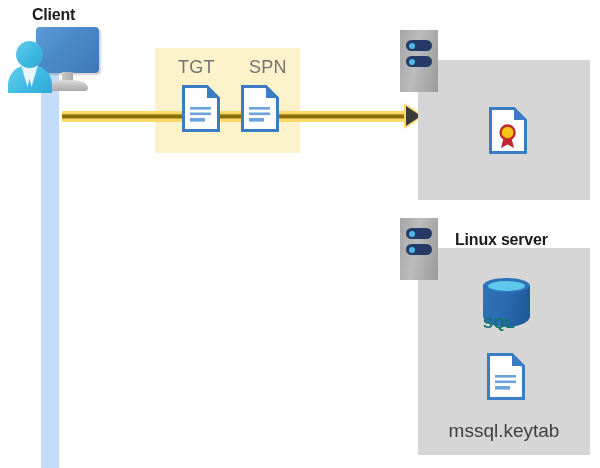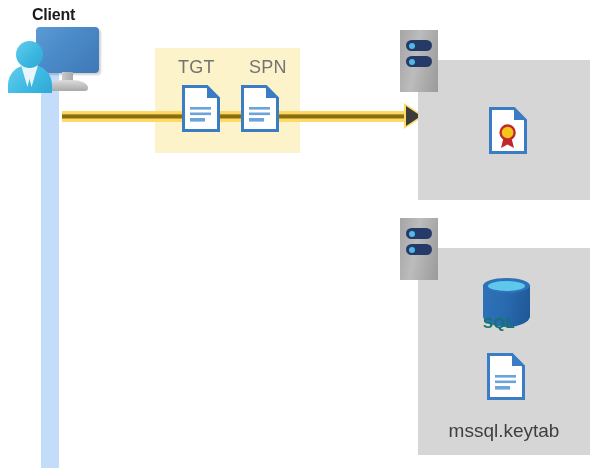--- a/index.html
+++ b/index.html
@@ -328,20 +328,21 @@
 
   <div class="server-chassis" id="linux-server">
     <div class="server-bar" style="top:10px">
       <div class="led"></div>
     </div>
     <div class="server-bar" style="top:26px">
       <div class="led"></div>
     </div>
   </div>
 
+  <div class="title-bold" id="linux-title">Linux server</div>
 
   <div id="sql-db">
     <div class="db-body"></div>
     <div class="db-top"></div>
     <div class="db-top-inner"></div>
     <div class="db-text">SQL</div>
   </div>
 
   <svg class="doc-icon" id="keytab-doc" width="38" height="47" viewBox="0 0 38 47">
     <path d="M1.5 1.5 H25 L36.5 13 V45.5 H1.5 Z" fill="#ffffff" stroke="#3b7dc4" stroke-width="3"></path>

